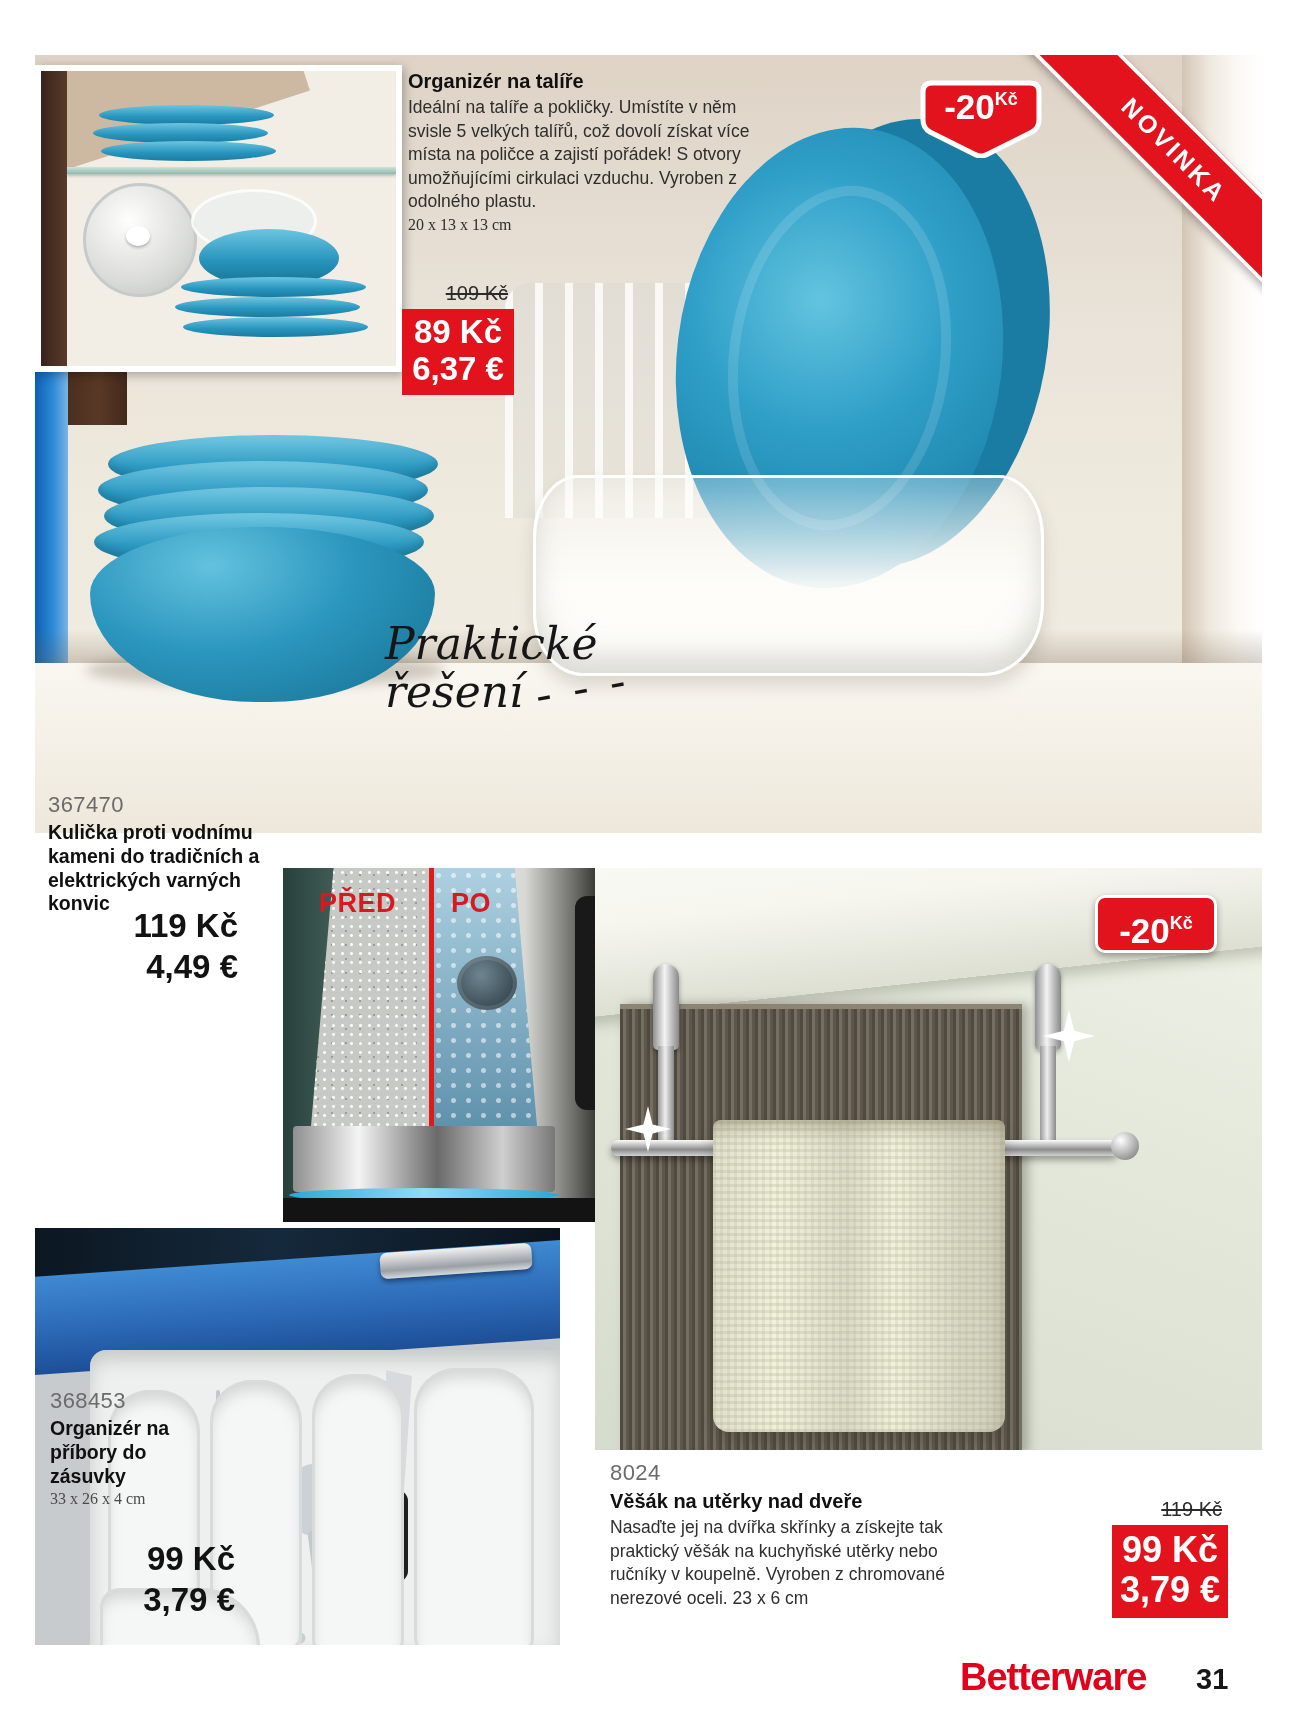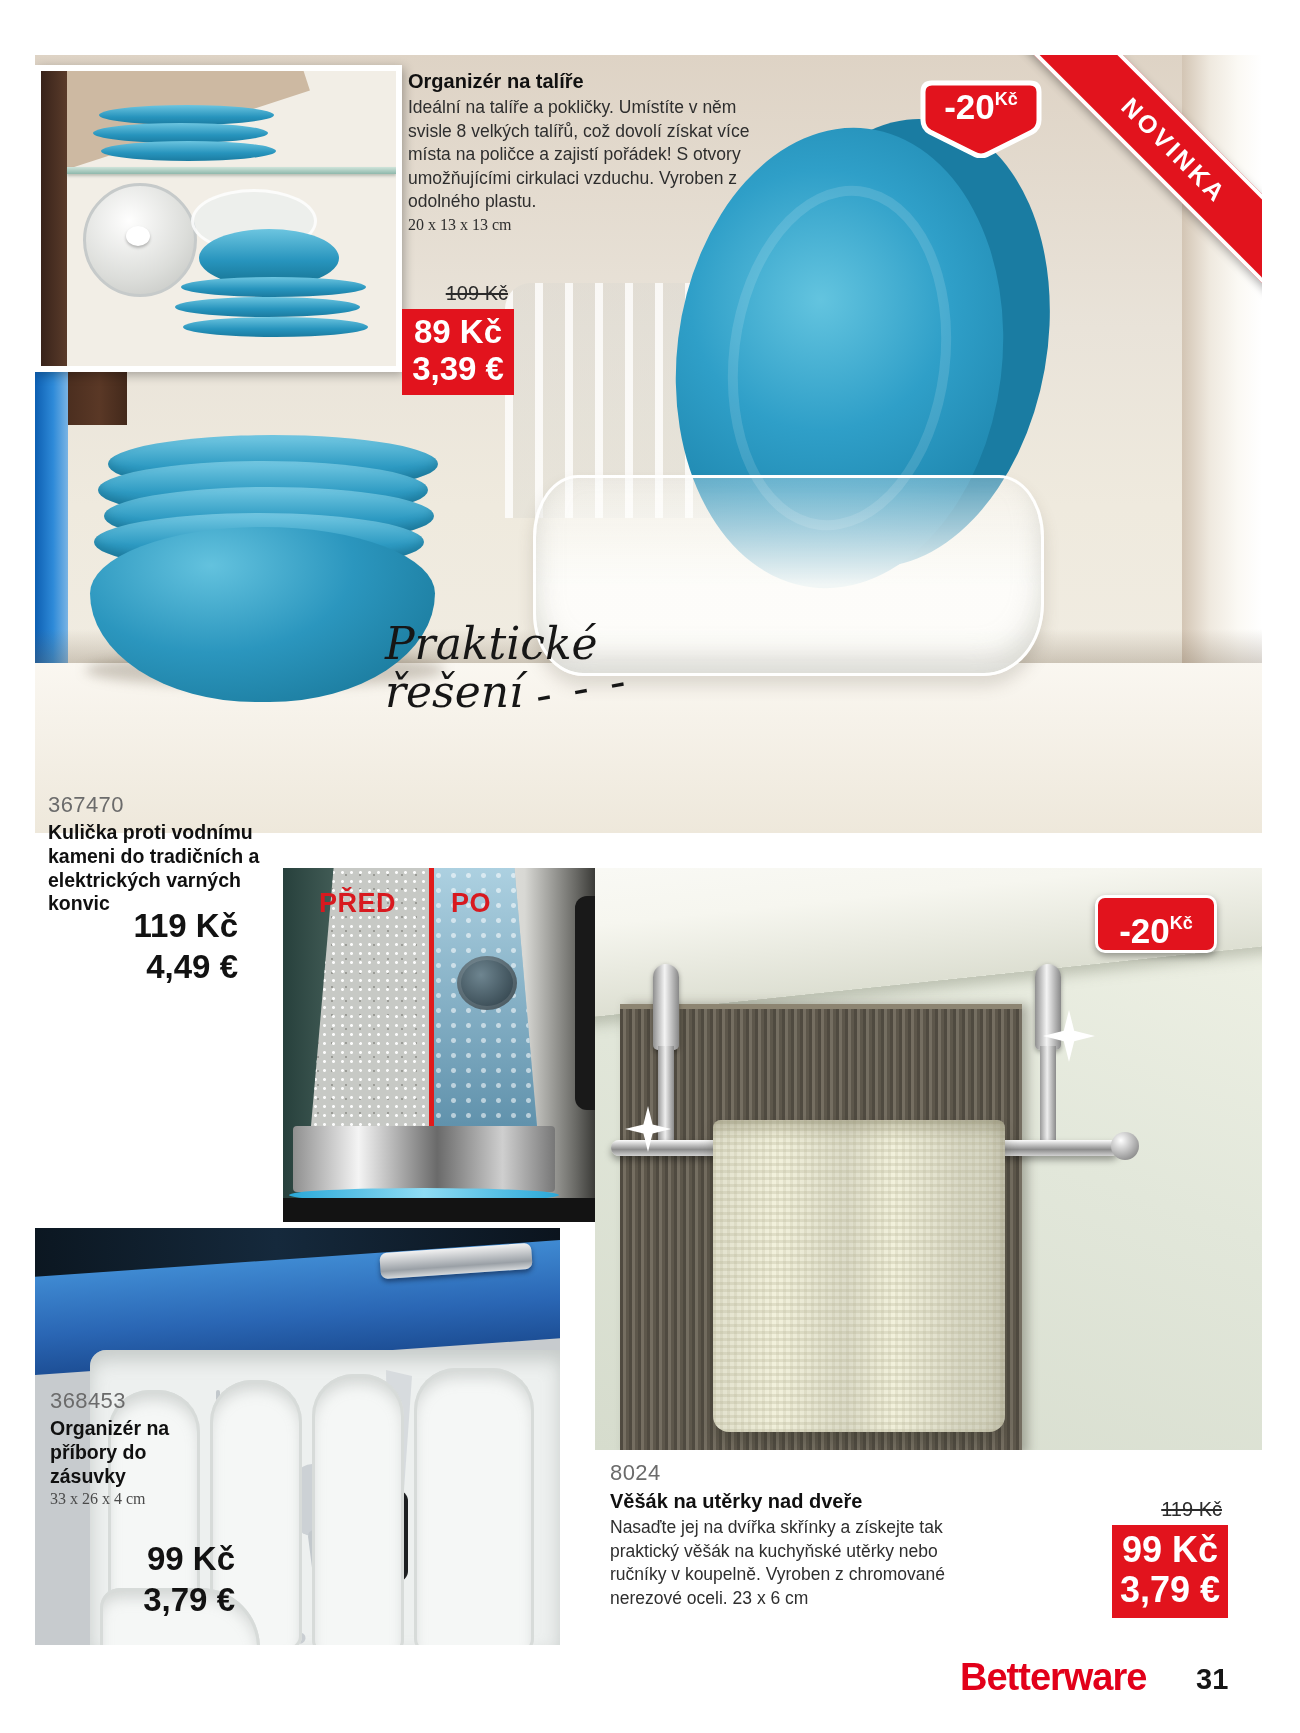--- a/index.html
+++ b/index.html
@@ -224,29 +224,29 @@
 
     <div class="abs caption" style="left:350px;top:565px;">
       <div>Praktické</div>
       <div><span>řešení</span>
         <span class="dashes">– – –</span></div>
     </div>
   </div>
 
   <div class="abs" style="left:408px;top:66px;width:360px;">
     <div class="title">Organizér na talíře</div>
-    <div class="desc" style="width:356px;">Ideální na talíře a pokličky. Umístíte v něm svisle 8 velkých talířů, což dovolí získat více místa na poličce a zajistí pořádek! S otvory umožňujícími cirkulaci vzduchu. Vyroben z odolného plastu.</div>
+    <div class="desc" style="width:356px;">Ideální na talíře a pokličky. Umístíte v něm svisle 5 velkých talířů, což dovolí získat více místa na poličce a zajistí pořádek! S otvory umožňujícími cirkulaci vzduchu. Vyroben z odolného plastu.</div>
     <div class="dims">20 x 13 x 13 cm</div>
   </div>
 
   <div class="abs" style="left:402px;top:270px;width:112px;margin-top:12px;">
     <div class="old-price">109 Kč</div>
     <div class="red-box">
       <span class="rb-line">89 Kč</span>
-      <span class="rb-line">3,39 €</span>
+      <span class="rb-line">6,37 €</span>
     </div>
   </div>
 
   <div class="abs" style="left:48px;top:792px;width:218px;">
     <div class="code">367470</div>
     <div class="title" style="font-size:19.5px;">Kulička proti vodnímu kameni do tradičních a elektrických varných konvic</div>
   </div>
   <div class="abs price-black" style="left:48px;top:905px;width:190px;">
     <span>119 Kč</span>
     <span>4,49 €</span>

